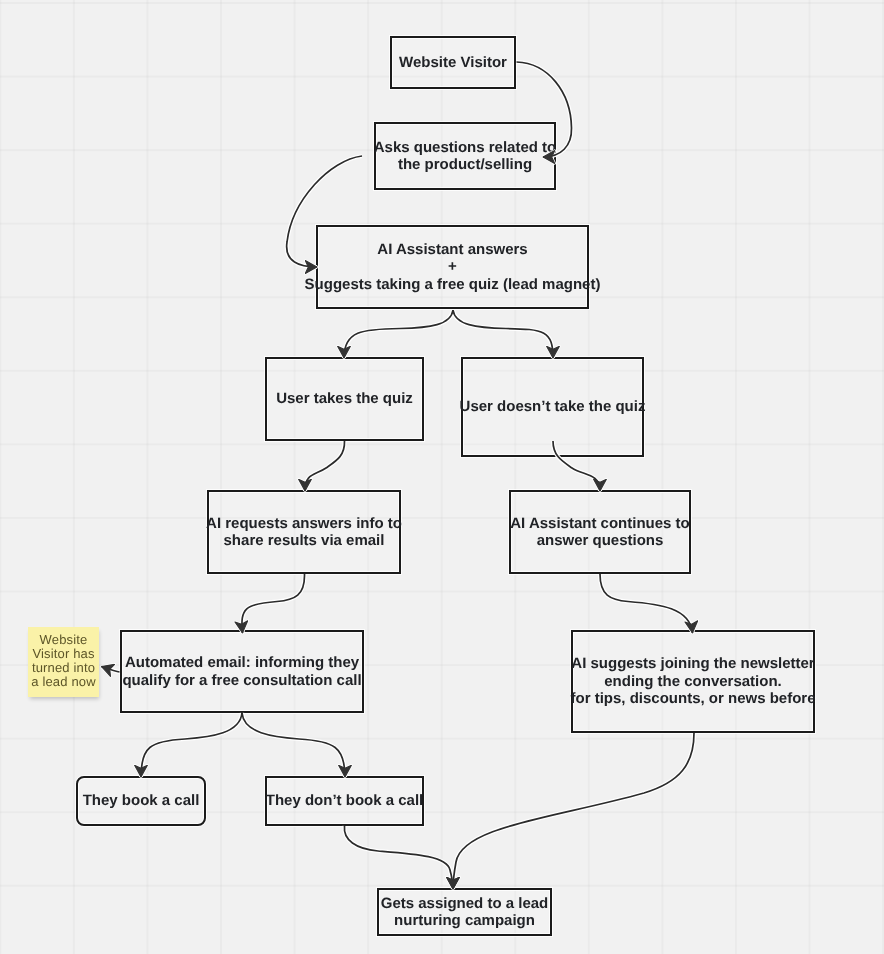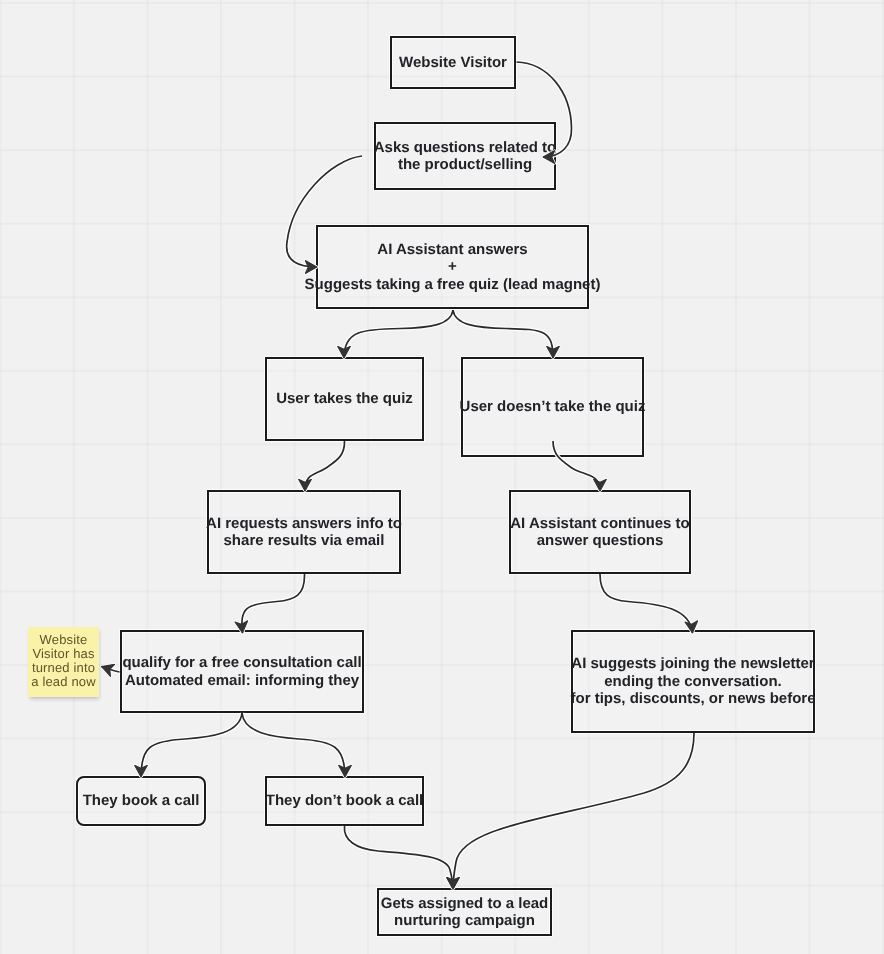--- a/index.html
+++ b/index.html
@@ -168,22 +168,22 @@
         </span>
       </div>
       <div class="node" style="left: 509px; top: 490px; width: 182px; height: 84px;">
         <span>
           <span class="ln">AI Assistant continues to</span>
           <span class="ln">answer questions</span>
         </span>
       </div>
       <div class="node" style="left: 120px; top: 630px; width: 244px; height: 83px;">
         <span>
+          <span class="ln">Automated email: informing they</span>
           <span class="ln">qualify for a free consultation call</span>
-          <span class="ln">Automated email: informing they</span>
         </span>
       </div>
       <div class="node" style="left: 571px; top: 630px; width: 244px; height: 103px;">
         <span>
           <span class="ln">AI suggests joining the newsletter</span>
           <span class="ln">ending the conversation.</span>
           <span class="ln">for tips, discounts, or news before</span>
         </span>
       </div>
       <div class="node" style="left: 76px; top: 776px; width: 130px; height: 50px; border-radius: 8px;">

